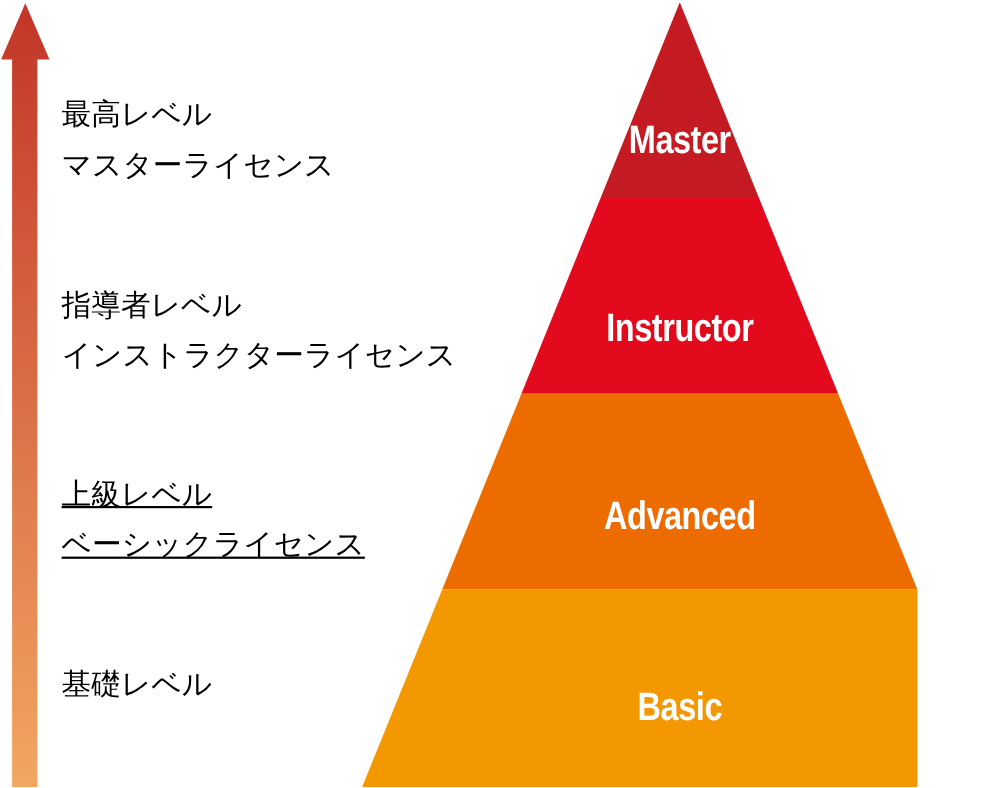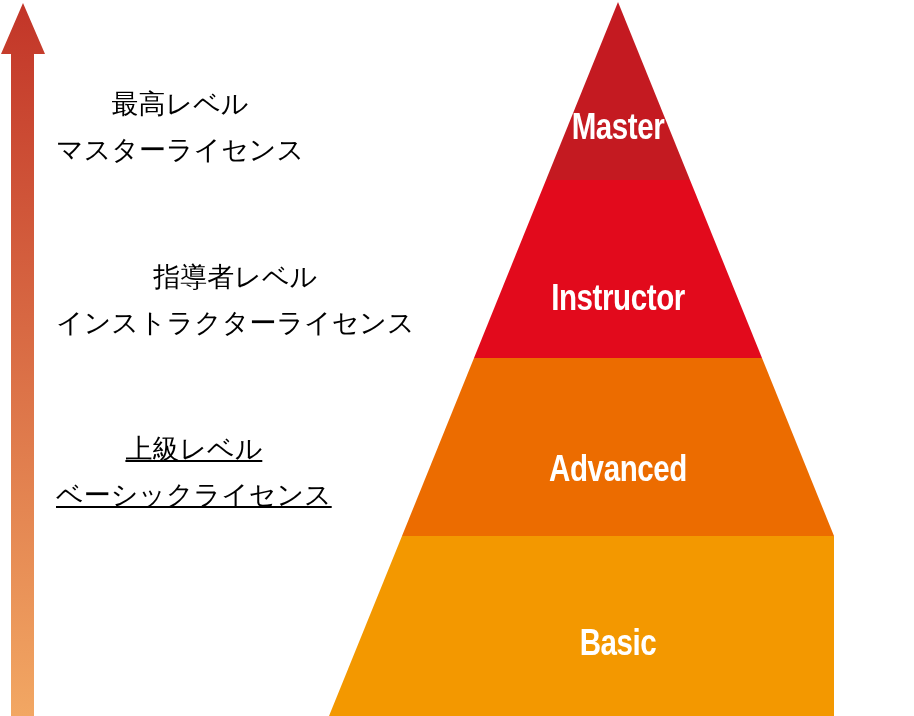--- a/index.html
+++ b/index.html
@@ -3,21 +3,20 @@
 <meta charset="utf-8">
 <style>
   html, body { margin: 0; padding: 0; background: #ffffff; }
   .stage {
     position: relative;
     width: 834px;
     height: 716px;
     background: #ffffff;
     overflow: hidden;
     font-family: "Liberation Sans", "DejaVu Sans", sans-serif;
-    text-align: center;
   }
   .arrow-svg {
     position: absolute;
     left: 0; top: 0;
     width: 50px; height: 716px;
   }
   .pyramid-svg {
     position: absolute;
     left: 0; top: 0;
     width: 914px; height: 716px;
@@ -85,15 +84,16 @@
   </div>
   <div class="jp-label pos-jp-2">
     <span class="line">指導者レベル</span>
     <span class="line">インストラクターライセンス</span>
   </div>
   <div class="jp-label pos-jp-3">
     <span class="line">上級レベル</span>
     <span class="line">ベーシックライセンス</span>
   </div>
   <div class="jp-label pos-jp-4">
+    <span class="line">基礎レベル</span>
   </div>
 
 </div>
 
 </body></html>

